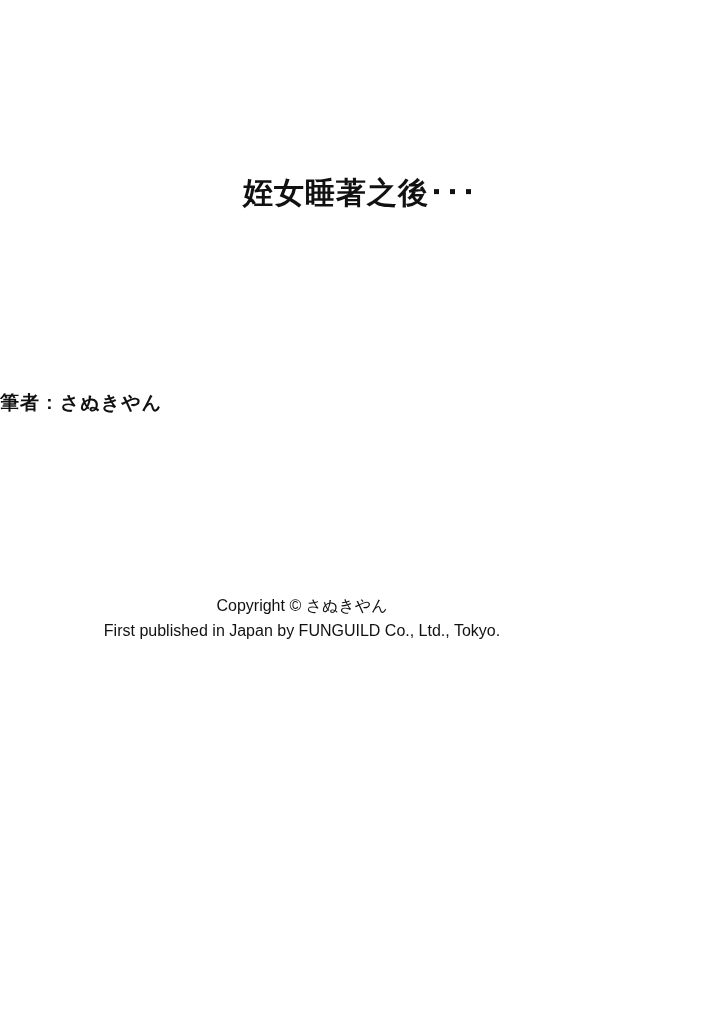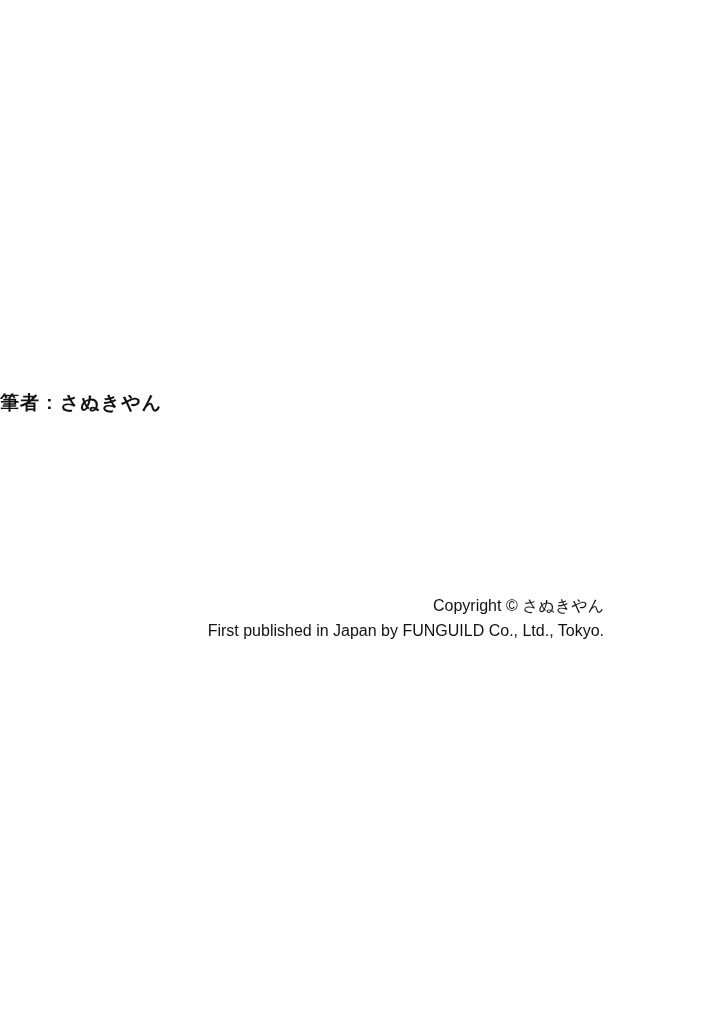--- a/index.html
+++ b/index.html
@@ -49,34 +49,35 @@
     font-size: 19px;
     font-weight: bold;
     letter-spacing: 1px;
     color: #111111;
   }
   .copyright-block {
     position: absolute;
     top: 594px;
     left: 0;
     width: 604px;
-    text-align: right;
+    text-align: center;
   }
   .copyright-line {
     font-size: 16px;
     line-height: 1.56;
     color: #111111;
   }
 </style>
 </head>
 <body>
 
 <div class="page">
 
   <div class="title-block">
+    <div class="title-line">姪女睡著之後･･･</div>
   </div>
 
   <div class="author">筆者 : さぬきやん</div>
 
   <div class="copyright-block">
     <div class="copyright-line">Copyright © さぬきやん</div>
     <div class="copyright-line">First published in Japan by FUNGUILD Co., Ltd., Tokyo.</div>
   </div>
 
 </div>

